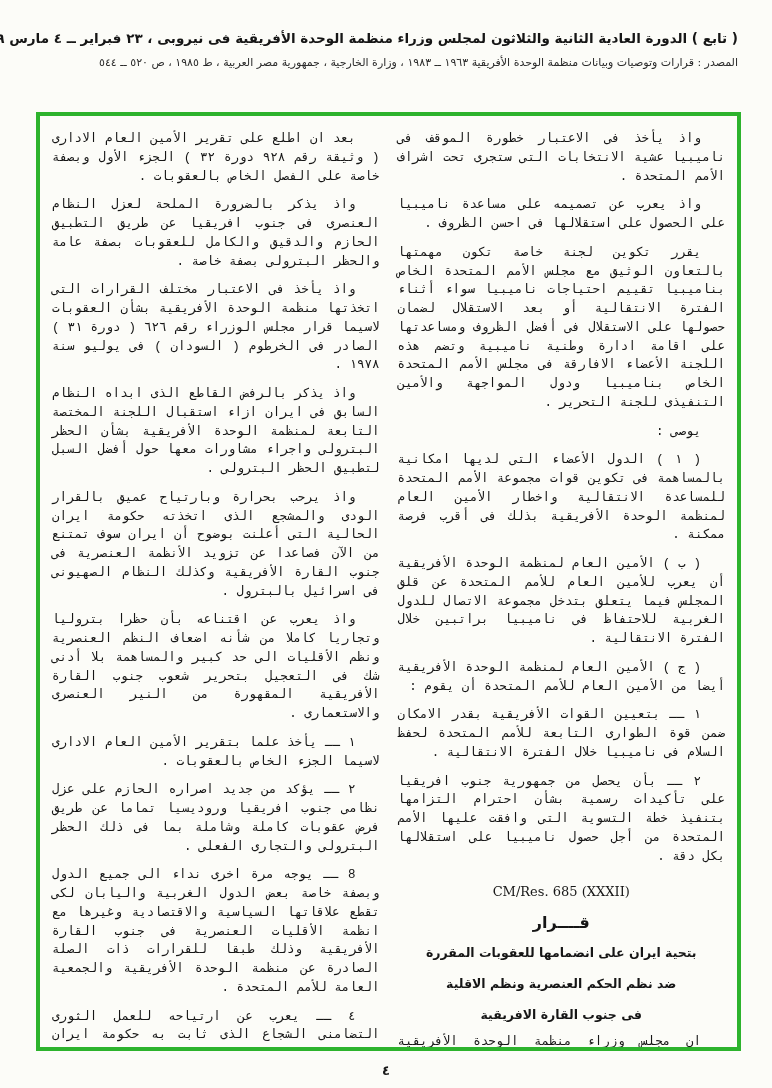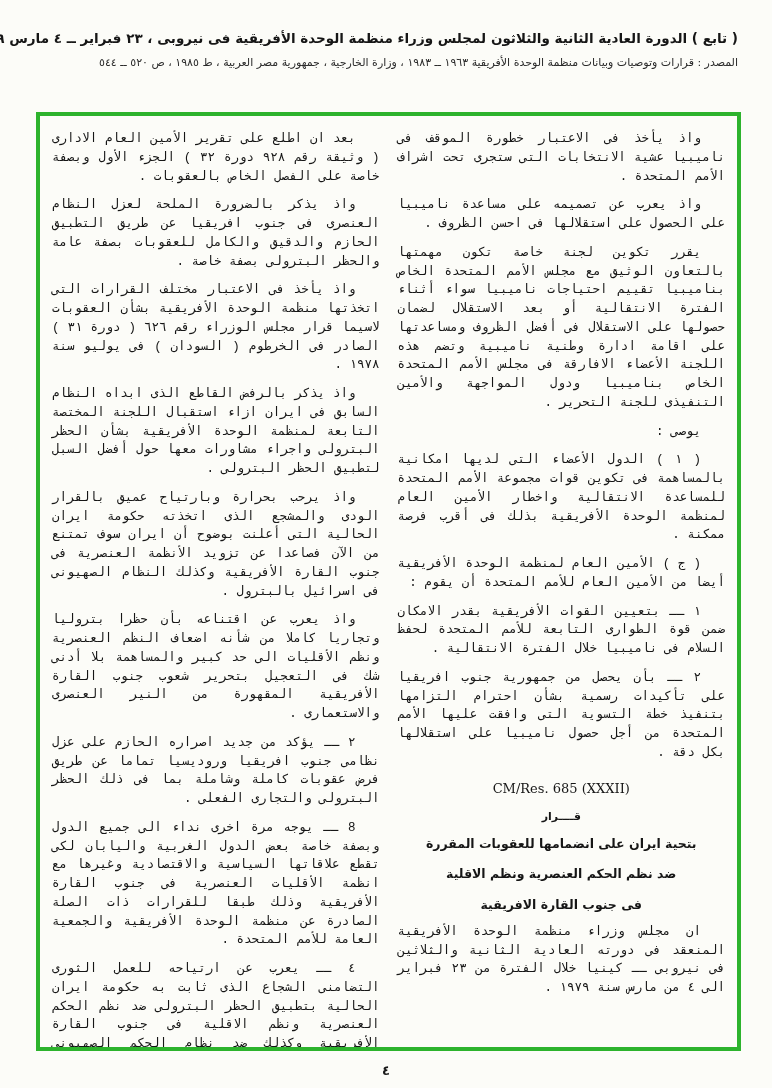--- a/index.html
+++ b/index.html
@@ -67,21 +67,21 @@
   }
   .res-ref {
     direction: ltr;
     text-align: center;
     font-family: "DejaVu Serif", serif;
     font-size: 13px;
     margin: 18px 0 14px 0;
     text-indent: 0;
   }
   .res-title {
-    font-size: 11px;
+    font-size: 16px;
     font-weight: bold;
     text-align: center;
     margin: 4px 0 12px 0;
   }
   .res-sub {
     font-size: 12.5px;
     font-weight: bold;
     text-align: center;
     margin: 12px 0 8px 0;
     line-height: 1.5;
@@ -108,38 +108,40 @@
 
   <div class="frame">
     <div class="columns">
 
       <div class="col">
         <p class="p">واذ يأخذ فى الاعتبار خطورة الموقف فى ناميبيا عشية الانتخابات التى ستجرى تحت اشراف الأمم المتحدة .</p>
         <p class="p">واذ يعرب عن تصميمه على مساعدة ناميبيا على الحصول على استقلالها فى احسن الظروف .</p>
         <p class="p">يقرر تكوين لجنة خاصة تكون مهمتها بالتعاون الوثيق مع مجلس الأمم المتحدة الخاص بناميبيا تقييم احتياجات ناميبيا سواء أثناء الفترة الانتقالية أو بعد الاستقلال لضمان حصولها على الاستقلال فى أفضل الظروف ومساعدتها على اقامة ادارة وطنية ناميبية وتضم هذه اللجنة الأعضاء الافارقة فى مجلس الأمم المتحدة الخاص بناميبيا ودول المواجهة والأمين التنفيذى للجنة التحرير .</p>
         <p class="p">يوصى :</p>
         <p class="p">( ١ ) الدول الأعضاء التى لديها امكانية بالمساهمة فى تكوين قوات مجموعة الأمم المتحدة للمساعدة الانتقالية واخطار الأمين العام لمنظمة الوحدة الأفريقية بذلك فى أقرب فرصة ممكنة .</p>
+        <p class="p">( ب ) الأمين العام لمنظمة الوحدة الأفريقية أن يعرب للأمين العام للأمم المتحدة عن قلق المجلس فيما يتعلق بتدخل مجموعة الاتصال للدول الغربية للاحتفاظ فى ناميبيا براتبين خلال الفترة الانتقالية .</p>
         <p class="p">( ج ) الأمين العام لمنظمة الوحدة الأفريقية أيضا من الأمين العام للأمم المتحدة أن يقوم :</p>
         <p class="p">١ ــ بتعيين القوات الأفريقية بقدر الامكان ضمن قوة الطوارى التابعة للأمم المتحدة لحفظ السلام فى ناميبيا خلال الفترة الانتقالية .</p>
         <p class="p">٢ ــ بأن يحصل من جمهورية جنوب افريقيا على تأكيدات رسمية بشأن احترام التزامها بتنفيذ خطة التسوية التى وافقت عليها الأمم المتحدة من أجل حصول ناميبيا على استقلالها بكل دقة .</p>
         <p class="res-ref">CM/Res. 685 (XXXII)</p>
         <h2 class="res-title">قــــرار</h2>
         <p class="res-sub">بتحية ايران على انضمامها للعقوبات المقررة</p>
         <p class="res-sub">ضد نظم الحكم العنصرية ونظم الاقلية</p>
         <p class="res-sub">فى جنوب القارة الافريقية</p>
         <p class="p">ان مجلس وزراء منظمة الوحدة الأفريقية المنعقد فى دورته العادية الثانية والثلاثين فى نيروبى ــ كينيا خلال الفترة من ٢٣ فبراير الى ٤ من مارس سنة ١٩٧٩ .</p>
       </div>
 
       <div class="col">
         <p class="p">بعد ان اطلع على تقرير الأمين العام الادارى ( وثيقة رقم ٩٢٨ دورة ٣٢ ) الجزء الأول وبصفة خاصة على الفصل الخاص بالعقوبات .</p>
         <p class="p">واذ يذكر بالضرورة الملحة لعزل النظام العنصرى فى جنوب افريقيا عن طريق التطبيق الحازم والدقيق والكامل للعقوبات بصفة عامة والحظر البترولى بصفة خاصة .</p>
         <p class="p">واذ يأخذ فى الاعتبار مختلف القرارات التى اتخذتها منظمة الوحدة الأفريقية بشأن العقوبات لاسيما قرار مجلس الوزراء رقم ٦٢٦ ( دورة ٣١ ) الصادر فى الخرطوم ( السودان ) فى يوليو سنة ١٩٧٨ .</p>
         <p class="p">واذ يذكر بالرفض القاطع الذى ابداه النظام السابق فى ايران ازاء استقبال اللجنة المختصة التابعة لمنظمة الوحدة الأفريقية بشأن الحظر البترولى واجراء مشاورات معها حول أفضل السبل لتطبيق الحظر البترولى .</p>
         <p class="p">واذ يرحب بحرارة وبارتياح عميق بالقرار الودى والمشجع الذى اتخذته حكومة ايران الحالية التى أعلنت بوضوح أن ايران سوف تمتنع من الآن فصاعدا عن تزويد الأنظمة العنصرية فى جنوب القارة الأفريقية وكذلك النظام الصهيونى فى اسرائيل بالبترول .</p>
         <p class="p">واذ يعرب عن اقتناعه بأن حظرا بتروليا وتجاريا كاملا من شأنه اضعاف النظم العنصرية ونظم الأقليات الى حد كبير والمساهمة بلا أدنى شك فى التعجيل بتحرير شعوب جنوب القارة الأفريقية المقهورة من النير العنصرى والاستعمارى .</p>
+        <p class="p">١ ــ يأخذ علما بتقرير الأمين العام الادارى لاسيما الجزء الخاص بالعقوبات .</p>
         <p class="p">٢ ــ يؤكد من جديد اصراره الحازم على عزل نظامى جنوب افريقيا وروديسيا تماما عن طريق فرض عقوبات كاملة وشاملة بما فى ذلك الحظر البترولى والتجارى الفعلى .</p>
         <p class="p">8 ــ يوجه مرة اخرى نداء الى جميع الدول وبصفة خاصة بعض الدول الغربية واليابان لكى تقطع علاقاتها السياسية والاقتصادية وغيرها مع انظمة الأقليات العنصرية فى جنوب القارة الأفريقية وذلك طبقا للقرارات ذات الصلة الصادرة عن منظمة الوحدة الأفريقية والجمعية العامة للأمم المتحدة .</p>
         <p class="p">٤ ــ يعرب عن ارتياحه للعمل الثورى التضامنى الشجاع الذى ثابت به حكومة ايران الحالية بتطبيق الحظر البترولى ضد نظم الحكم العنصرية ونظم الاقلية فى جنوب القارة الأفريقية وكذلك ضد نظام الحكم الصهيونى باسرائيل .</p>
       </div>
 
     </div>
   </div>
 
   <div class="page-number">٤</div>
 

